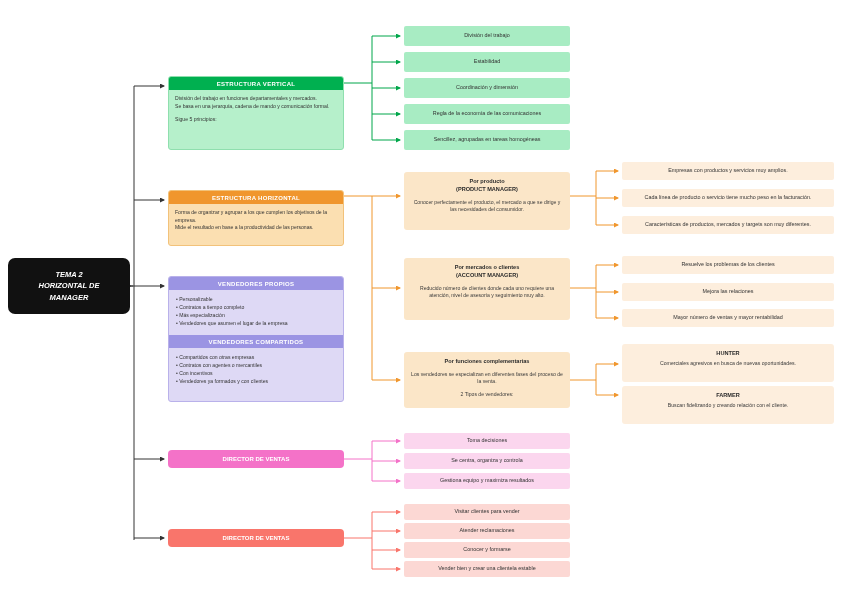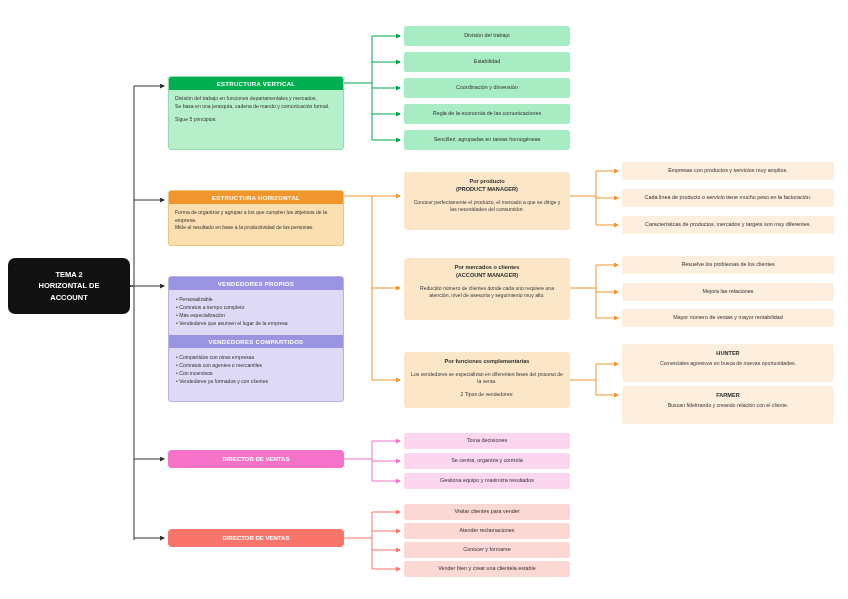--- a/index.html
+++ b/index.html
@@ -4,21 +4,21 @@
 <style>
   html,body{margin:0;padding:0;background:#ffffff;}
   body{width:848px;height:599px;font-family:"Liberation Sans",sans-serif;overflow:hidden;}
   #canvas{position:relative;width:848px;height:599px;}
   .node{position:absolute;box-sizing:border-box;border-radius:4px;}
   .nlabel{font-weight:bold;letter-spacing:.3px;text-align:center;}
 
   
   .root{left:8px;top:258px;width:122px;height:56px;background:#111111;border-radius:7px;
         display:flex;align-items:center;justify-content:center;color:#ffffff;
-        font-size:7.5px;font-weight:bold;line-height:1.5;text-align:center;}
+        font-size:7.5px;font-weight:bold;line-height:1.5;text-align:center;font-style:italic;}
 
   
   .card{border-radius:3px;overflow:hidden;}
   .card .hd{height:13px;display:flex;align-items:center;justify-content:center;font-size:6px;color:#ffffff;}
   .card .bd{padding:5px 6px 6px 6px;font-size:5.1px;line-height:1.5;color:#333333;}
 
   .green .hd{background:#00b050;}
   .green{left:168px;top:76px;width:176px;height:74px;background:#b6f0cb;border:1px solid #8fdfae;}
   .orange1 .hd{background:#f0962d;}
   .orange1{left:168px;top:190px;width:176px;height:56px;background:#fbdfb1;border:1px solid #f2c27a;}
@@ -130,21 +130,21 @@
     <path d="M372,512 H400" stroke="#f9756b" stroke-width="1" fill="none" marker-end="url(#ar)"></path>
     <path d="M372,531 H400" stroke="#f9756b" stroke-width="1" fill="none" marker-end="url(#ar)"></path>
     <path d="M372,550 H400" stroke="#f9756b" stroke-width="1" fill="none" marker-end="url(#ar)"></path>
     <path d="M372,569 H400" stroke="#f9756b" stroke-width="1" fill="none" marker-end="url(#ar)"></path>
   </svg>
 
   <div class="node root">
     <div>
       <div>TEMA 2</div>
       <div>HORIZONTAL DE</div>
-      <div>ACCOUNT</div>
+      <div>MANAGER</div>
     </div>
   </div>
 
   <div class="node card green">
     <div class="hd nlabel">ESTRUCTURA VERTICAL</div>
     <div class="bd">
       <div style="text-align:left">División del trabajo en funciones departamentales y mercados.</div>
       <div style="text-align:left">Se basa en una jerarquía, cadena de mando y comunicación formal.</div>
       <div style="text-align:left;margin-top:6px">Sigue 5 principios:</div>
     </div>

